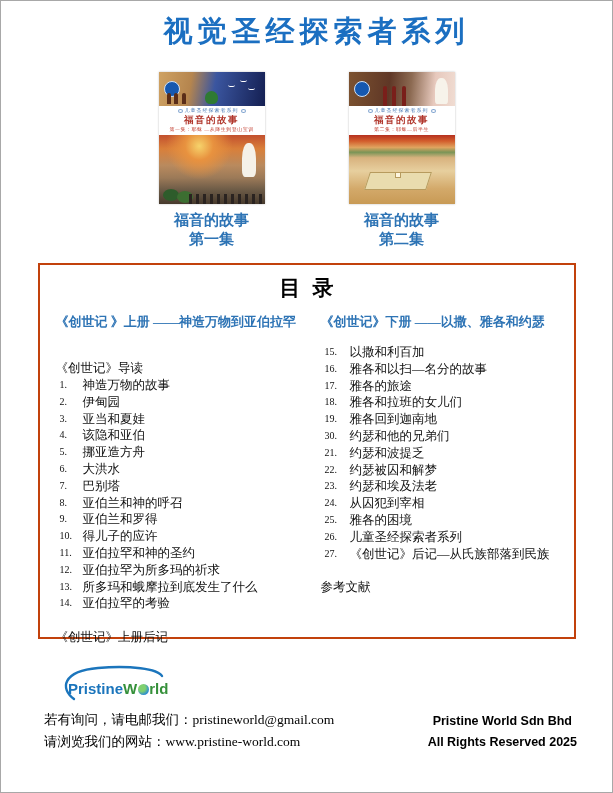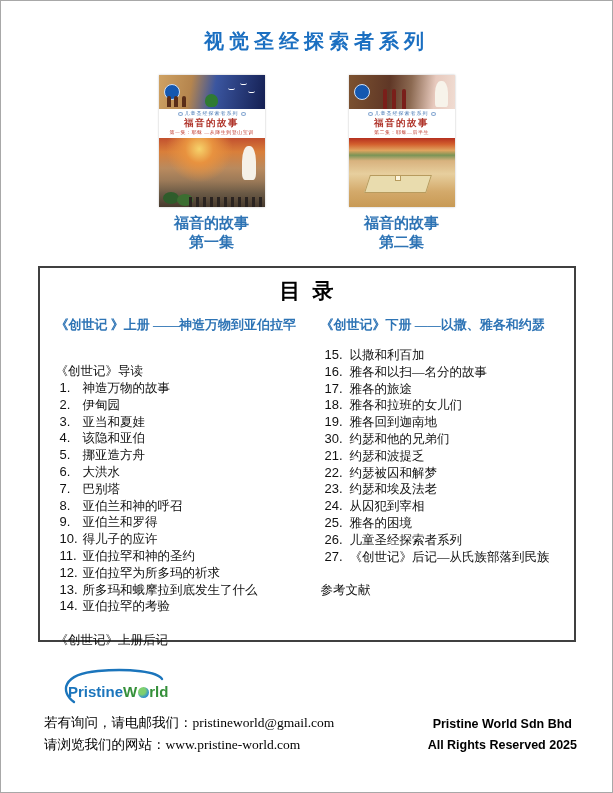--- a/index.html
+++ b/index.html
@@ -4,22 +4,22 @@
 <style>
   * { margin:0; padding:0; box-sizing:border-box; }
   html,body { background:#e8e8e8; }
   .page {
     position:relative; width:613px; height:793px; margin:0 auto;
     background:#ffffff; border:1px solid #a8a8a8; overflow:hidden;
     font-family:"Liberation Serif","DejaVu Serif",serif; color:#111;
   }
   
   .page-title {
-    margin-top:27px; text-align:center;
-    font-size:20px; font-weight:bold; letter-spacing:5px; color:#1b6fc1;padding-left:20px;
+    margin-top:11px; text-align:center;
+    font-size:29px; font-weight:bold; letter-spacing:5px; color:#1b6fc1;padding-left:20px;
   }
   
   .covers-row { display:flex; justify-content:center; gap:84px; margin-top:20px; }
   .cover-col { width:106px; text-align:center; }
   .cover { position:relative; width:106px; height:132px; background:#fff; box-shadow:0 0 2px rgba(0,0,0,.25); }
   .cover-top { position:relative; height:34px; overflow:hidden; }
   .cover-top-1 { background:linear-gradient(100deg,#cfa263 0%,#b5854e 30%,#3b56a0 52%,#141f52 100%); }
   .cover-top-2 { background:linear-gradient(95deg,#7c5230 0%,#5f3726 38%,#8c6a52 58%,#e7c9bd 80%,#f0dcd2 100%); }
   .badge {
     position:absolute; left:5px; top:9px; width:16px; height:16px; border-radius:50%;
@@ -51,32 +51,32 @@
   .bush { position:absolute; bottom:3px; width:16px; height:12px; border-radius:50%; background:#2e5c2b; }
   .b1 { left:4px; } .b2 { left:18px; bottom:1px; background:#3c6e31; }
   .crowd { position:absolute; bottom:0; left:30px; right:0; height:10px;
     background:repeating-linear-gradient(90deg,#2a2320 0 3px,rgba(0,0,0,0) 3px 7px); }
   .city-block { position:absolute; left:18px; bottom:14px; width:62px; height:18px; background:#e9dcae; border:1px solid #b79b5e; transform:skewX(-18deg); }
   .city-dot { position:absolute; width:6px; height:6px; background:#fdf6df; border:1px solid #b79b5e; bottom:26px; left:46px; }
   .caption { margin-top:7px; font-size:15px; font-weight:bold; color:#2e74b5; line-height:19px; }
   
   .toc-box {
     width:538px; margin:14px auto 0; height:376px;
-    border:2px solid #404040; padding:9px 16px 6px 16px;
+    border:2px solid #c2410c; padding:9px 16px 6px 16px;
   }
   .toc-title { text-align:center; font-size:21px; font-weight:bold; letter-spacing:12px; color:#000; margin-bottom:11px; padding-left:12px; }
   .toc-cols { display:flex; }
   .toc-col-left { width:253px; flex:none; }
   .toc-col-right { flex:1; padding-left:12px; }
   .col-header { font-size:13px; font-weight:bold; color:#2e74b5; line-height:18px; }
   .toc-intro { margin-top:29px; font-size:12.5px; line-height:17px; }
   .toc-list { margin-top:0; }
   .toc-col-right .toc-list { margin-top:13px; }
   .row { display:flex; font-size:12.5px; line-height:16.8px; }
-  .num { width:27px; flex:none; font-family:Liberation Sans, sans-serif; font-size:13px; padding-left:4px; }
+  .num { width:27px; flex:none; font-family:Liberation Serif, serif; font-size:10px; padding-left:4px; }
   .toc-col-right .num { width:29px; }
   .lbl { flex:1; }
   .col-footer { margin-top:17px; font-size:12.5px; line-height:17px; }
   
   .page-footer { position:relative; height:140px; margin-top:18px; }
   .logo { position:absolute; left:57px; top:6px; width:126px; height:40px; }
   .logo svg { position:absolute; left:0; top:0; }
   .logo-text { position:absolute; left:10px; top:17px; font-family:"Liberation Sans","DejaVu Sans",sans-serif; font-size:15px; font-weight:bold; white-space:nowrap; }
   .lg-blue { color:#1b75bc; }
   .lg-green { color:#35903a; }

